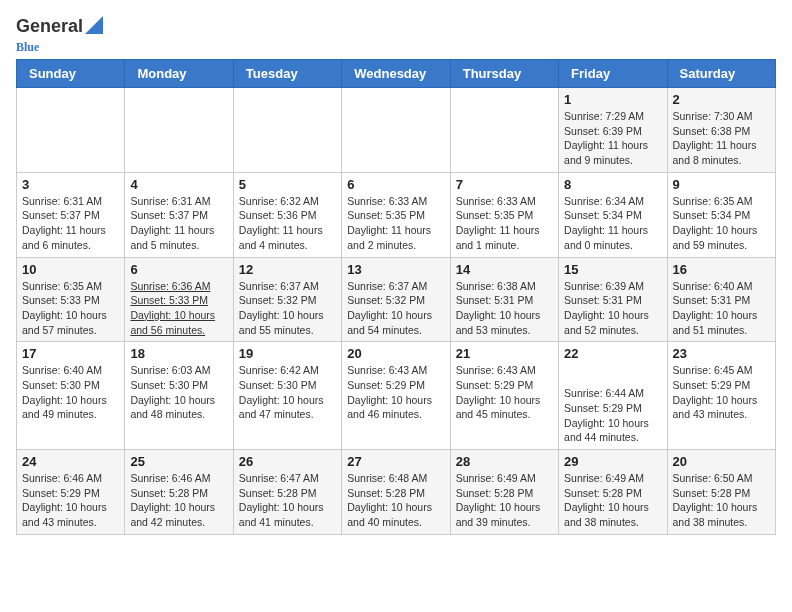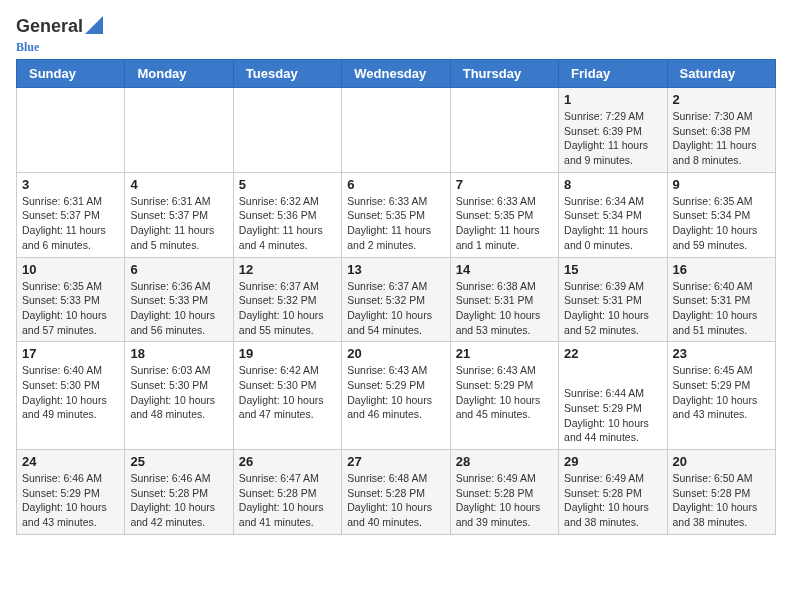--- a/index.html
+++ b/index.html
@@ -190,21 +190,21 @@
       </tr>
       <tr>
         <td>
           <span class="day-number">10</span>
           <div class="day-info" style="white-space: pre-line;">Sunrise: 6:35 AM
 Sunset: 5:33 PM
 Daylight: 10 hours and 57 minutes.</div>
         </td>
         <td>
           <span class="day-number">6</span>
-          <div class="day-info" style="white-space: pre-line;">Sunrise: 6:36 AM
+          <div class="day-info" style="white-space: pre-line; text-decoration: underline;">Sunrise: 6:36 AM
 Sunset: 5:33 PM
 Daylight: 10 hours and 56 minutes.</div>
         </td>
         <td>
           <span class="day-number">12</span>
           <div class="day-info" style="white-space: pre-line;">Sunrise: 6:37 AM
 Sunset: 5:32 PM
 Daylight: 10 hours and 55 minutes.</div>
         </td>
         <td>

